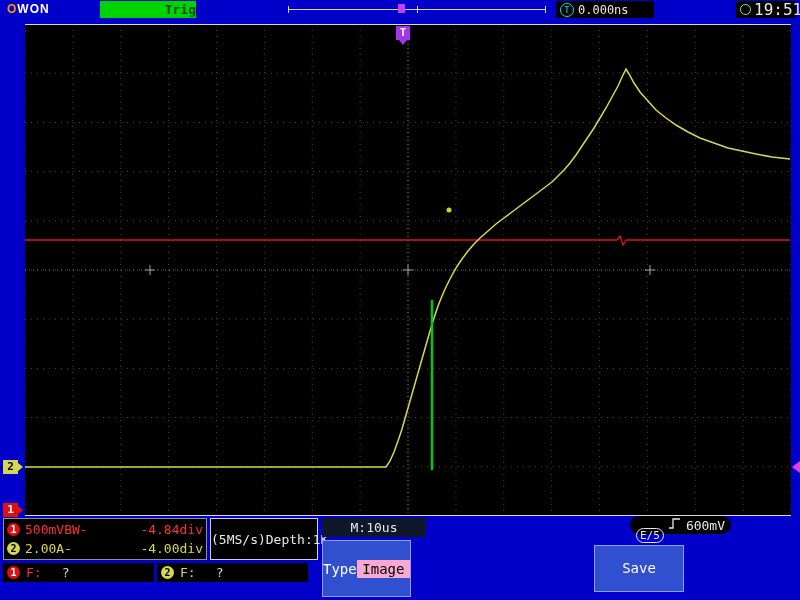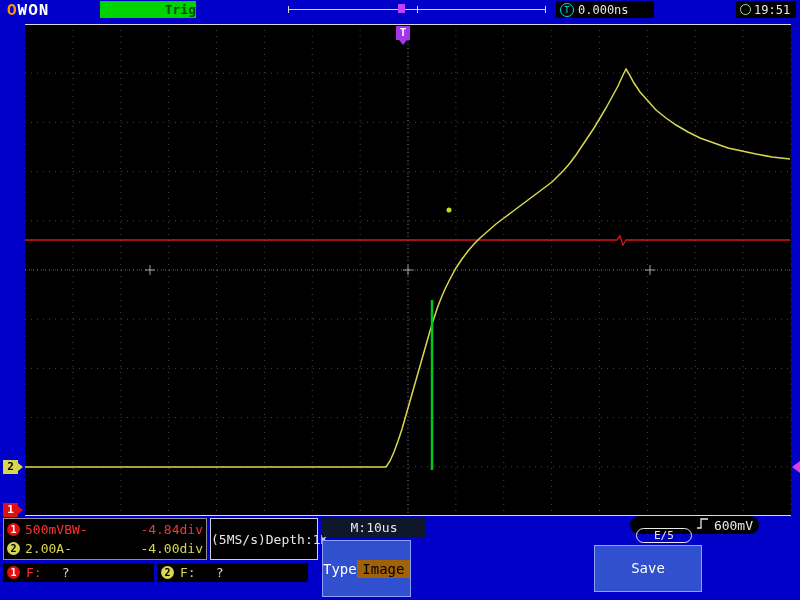--- a/index.html
+++ b/index.html
@@ -1,33 +1,33 @@
 <!DOCTYPE html>
 <html><head>
 <meta charset="utf-8">
 <style>
   html,body{margin:0;padding:0;background:#000;}
   .screen{position:relative;width:800px;height:600px;background:#0000C8;overflow:hidden;
           font-family:"DejaVu Sans Mono","Liberation Mono",monospace;}
   
-  .logo{position:absolute;left:7px;top:2px;font-size:16px;font-weight:bold;letter-spacing:1px;
-        color:#fff;font-family:Liberation Mono, monospace;}
+  .logo{position:absolute;left:7px;top:2px;font-size:12px;font-weight:bold;letter-spacing:1px;
+        color:#fff;font-family:Liberation Sans, sans-serif;}
   .logo .o{color:#FF9500;}
   .trig{position:absolute;left:100px;top:1px;width:96px;height:17px;background:#00D400;
         color:#004800;text-align:right;font-size:13px;font-weight:bold;line-height:17px;}
   .ruler{position:absolute;left:288px;top:9px;width:258px;height:1px;background:#D8D8D8;}
   .rtick{position:absolute;width:1px;height:7px;background:#D8D8D8;top:-3px;}
   .trig-pos{position:absolute;left:398px;top:4px;width:7px;height:9px;background:#C040FF;}
   .ttime{position:absolute;left:556px;top:1px;width:98px;height:17px;background:#000;border-radius:2px;
          display:flex;align-items:center;gap:4px;padding:0 4px;box-sizing:border-box;}
   .t-circ{width:12px;height:12px;border:1px solid #00E0E8;border-radius:50%;color:#00E0E8;
           font-size:9px;line-height:12px;text-align:center;flex:0 0 12px;}
   .ttime .val{color:#E8E8E8;font-size:12px;}
   .clock{position:absolute;left:736px;top:1px;width:60px;height:17px;background:#000;border-radius:2px;
-         display:flex;align-items:center;gap:3px;padding:0 4px;box-sizing:border-box;color:#E8E8E8;font-size:12px;}
+         display:flex;align-items:center;gap:3px;padding:0 4px;box-sizing:border-box;color:#E8E8E8;font-size:16px;}
   .clock-icon{width:9px;height:9px;border:1px solid #9ADF9A;border-radius:50%;flex:0 0 9px;}
   
   .scope{position:absolute;left:25px;top:24px;width:766px;height:492px;background:#000;}
   .scope svg{position:absolute;left:0;top:0;}
   .chmark{position:absolute;width:15px;height:14px;font-size:11px;font-weight:bold;text-align:center;line-height:14px;}
   .ch2mark{left:3px;top:460px;background:#D8D850;color:#000;}
   .ch2mark::after{content:"";position:absolute;left:15px;top:3px;border:4px solid transparent;border-left:5px solid #D8D850;}
   .ch1mark{left:3px;top:503px;background:#E01010;color:#fff;}
   .ch1mark::after{content:"";position:absolute;left:15px;top:3px;border:4px solid transparent;border-left:5px solid #E01010;}
   .tmark{position:absolute;left:396px;top:26px;width:14px;height:14px;background:#A335E8;color:#fff;
@@ -45,26 +45,26 @@
   .c2{background:#D8D850;color:#000;}
   .ch1row span.t{color:#FF3030;} .ch2row span.t{color:#D8D850;}
   .pos{margin-left:auto;}
   .acq{position:absolute;left:210px;top:518px;width:108px;height:42px;background:#000;border:1px solid #D0D0D0;
        box-sizing:border-box;color:#E8E8E8;font-size:13px;display:flex;flex-direction:row;
        justify-content:space-around;align-items:center;}
   .tb{position:absolute;left:322px;top:518px;width:104px;height:19px;background:#0f172a;color:#E8E8E8;
       font-size:13px;text-align:center;line-height:19px;}
   .triginfo{position:absolute;left:630px;top:516px;height:18px;background:#000;border-radius:9px;
             display:flex;align-items:center;gap:4px;padding:0 6px;}
-  .badge{border:1px solid #E8E8E8;border-radius:8px;color:#E8E8E8;font-size:11px;padding:0 17px;line-height:13px;margin-top:20px;}
+  .badge{border:1px solid #E8E8E8;border-radius:8px;color:#E8E8E8;font-size:11px;padding:0 3px;line-height:13px;margin-top:20px;}
   .lvl{color:#E8E8E8;font-size:13px;}
   .btn{position:absolute;background:#3050D0;border:1px solid #8CA0FF;box-sizing:border-box;color:#fff;font-size:14px;cursor:pointer;}
   .type-btn{left:322px;top:540px;width:89px;height:57px;display:flex;flex-direction:row;align-items:center;justify-content:space-evenly;}
-  .type-val{background:#a16207;color:#000;width:62px;text-align:center;padding:1px 0;}
-  .save-btn{left:594px;top:545px;width:108px;height:47px;line-height:45px;text-align:center;}
+  .type-val{background:#f9a8d4;color:#000;width:62px;text-align:center;padding:1px 0;}
+  .save-btn{left:594px;top:545px;width:90px;height:47px;line-height:45px;text-align:center;}
   .fbox{position:absolute;top:563px;width:151px;height:19px;background:#000;display:flex;align-items:center;
         gap:6px;padding:0 4px;box-sizing:border-box;font-size:13px;}
   .f1{left:3px;} .f2{left:157px;}
   .f1 .flabel{color:#FF3030;} .f2 .flabel{color:#D8D850;}
   .fval{color:#D8D8D8;margin-left:14px;}
 </style>
 </head>
 <body>
 
 <div class="screen">

